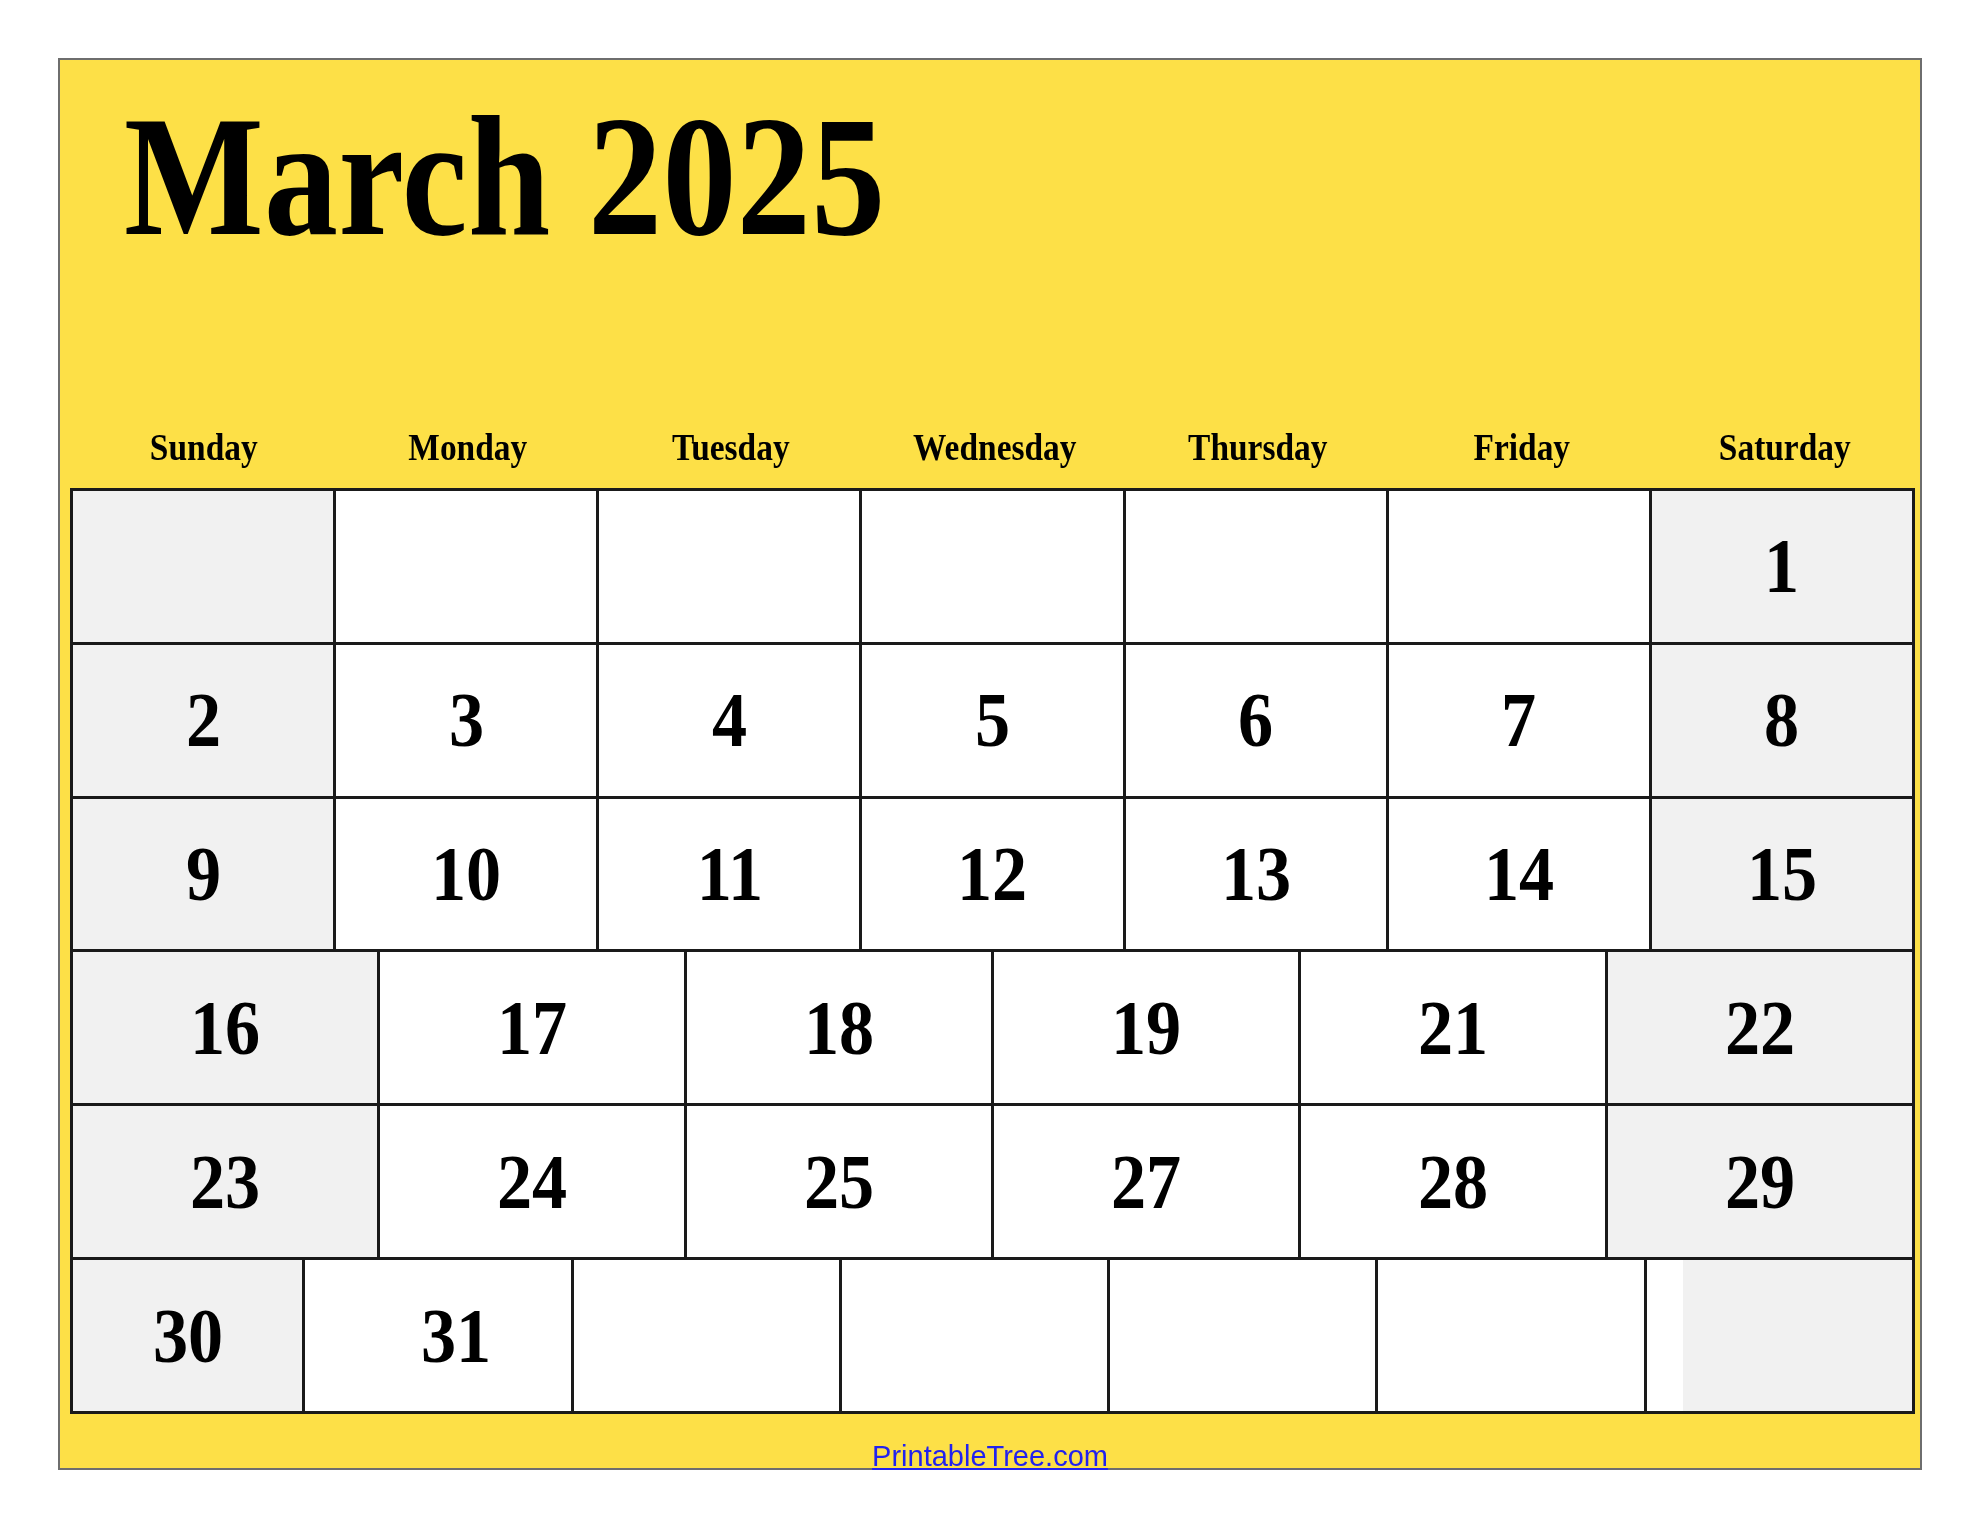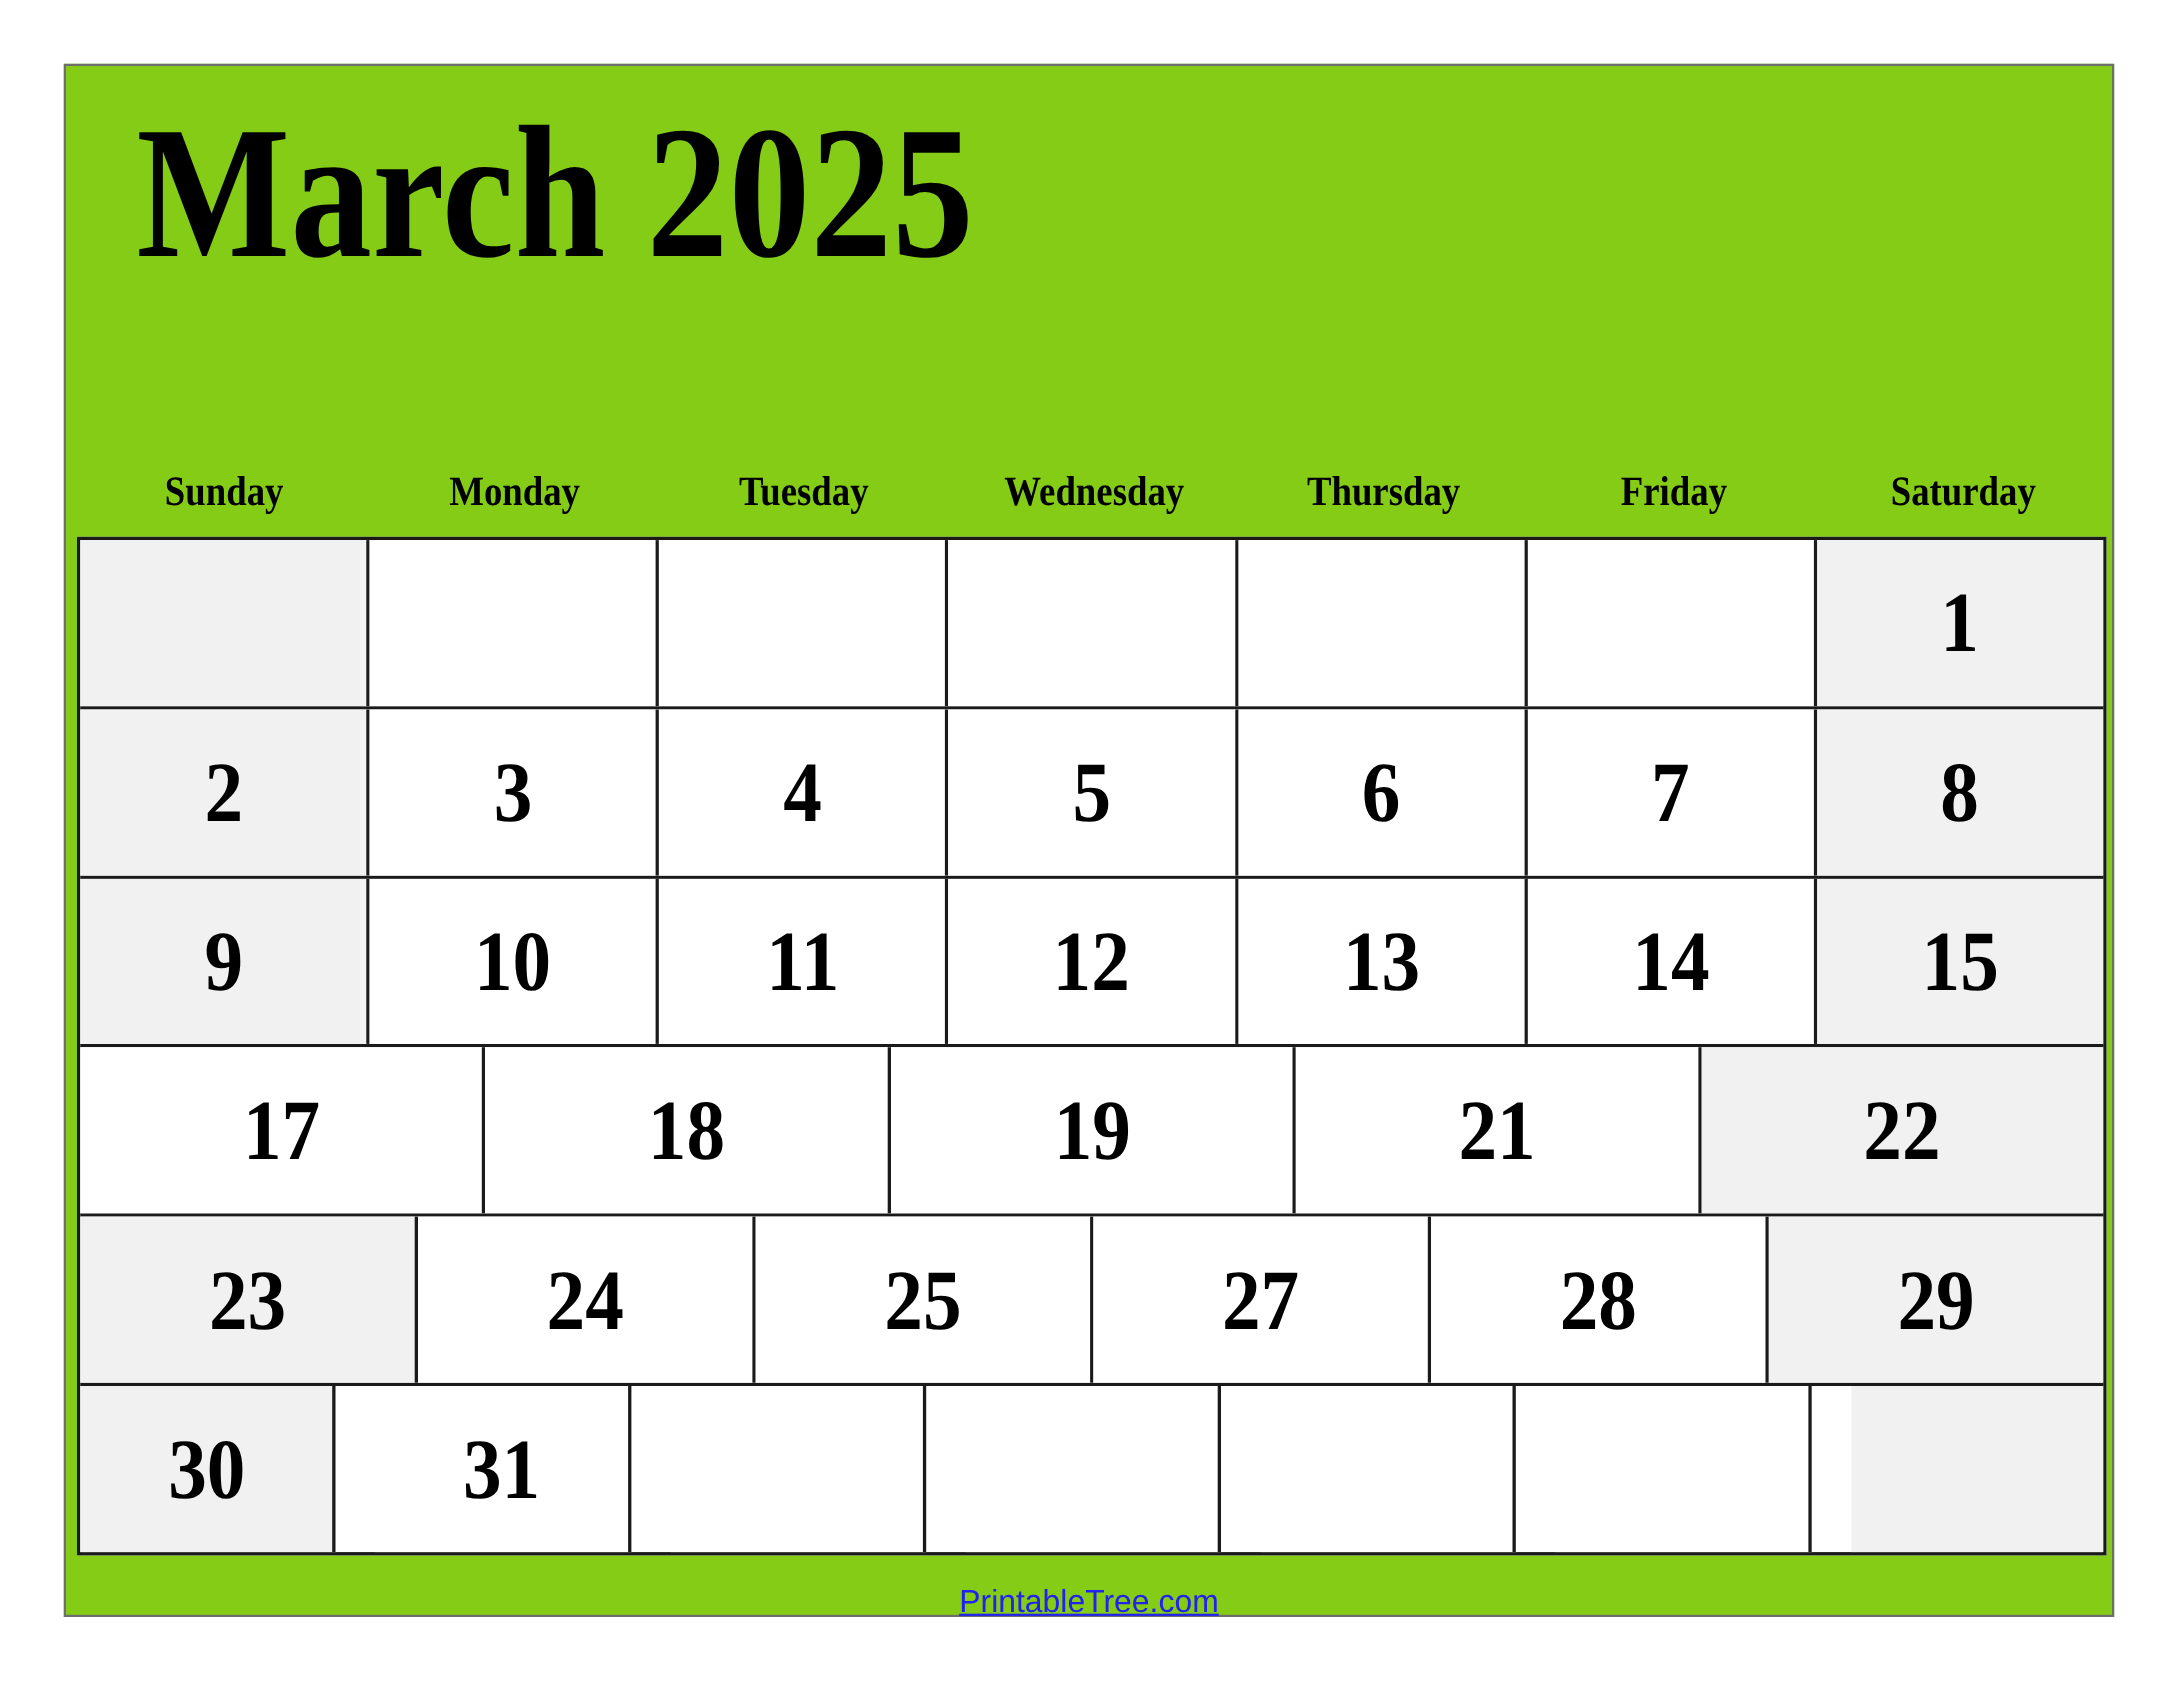--- a/index.html
+++ b/index.html
@@ -16,21 +16,21 @@
   }
 
   
   .page-frame {
     position: absolute;
     left: 58px;
     top: 58px;
     width: 1864px;
     height: 1412px;
     border: 2px solid #6e6e6e;
-    background: #84cc16;
+    background: #fde047;
     box-sizing: border-box;
   }
 
   
   .calendar-title {
     position: absolute;
     left: 64px;
     top: 30px;
     font-family: "Liberation Serif", "DejaVu Serif", serif;
     font-weight: 700;
@@ -212,20 +212,23 @@
           <span class="day-number">13</span>
         </div>
         <div class="day-cell">
           <span class="day-number">14</span>
         </div>
         <div class="day-cell weekend">
           <span class="day-number">15</span>
         </div>
       </div>
       <div class="week-row">
+        <div class="day-cell weekend">
+          <span class="day-number">16</span>
+        </div>
         <div class="day-cell">
           <span class="day-number">17</span>
         </div>
         <div class="day-cell">
           <span class="day-number">18</span>
         </div>
         <div class="day-cell">
           <span class="day-number">19</span>
         </div>
         <div class="day-cell">

